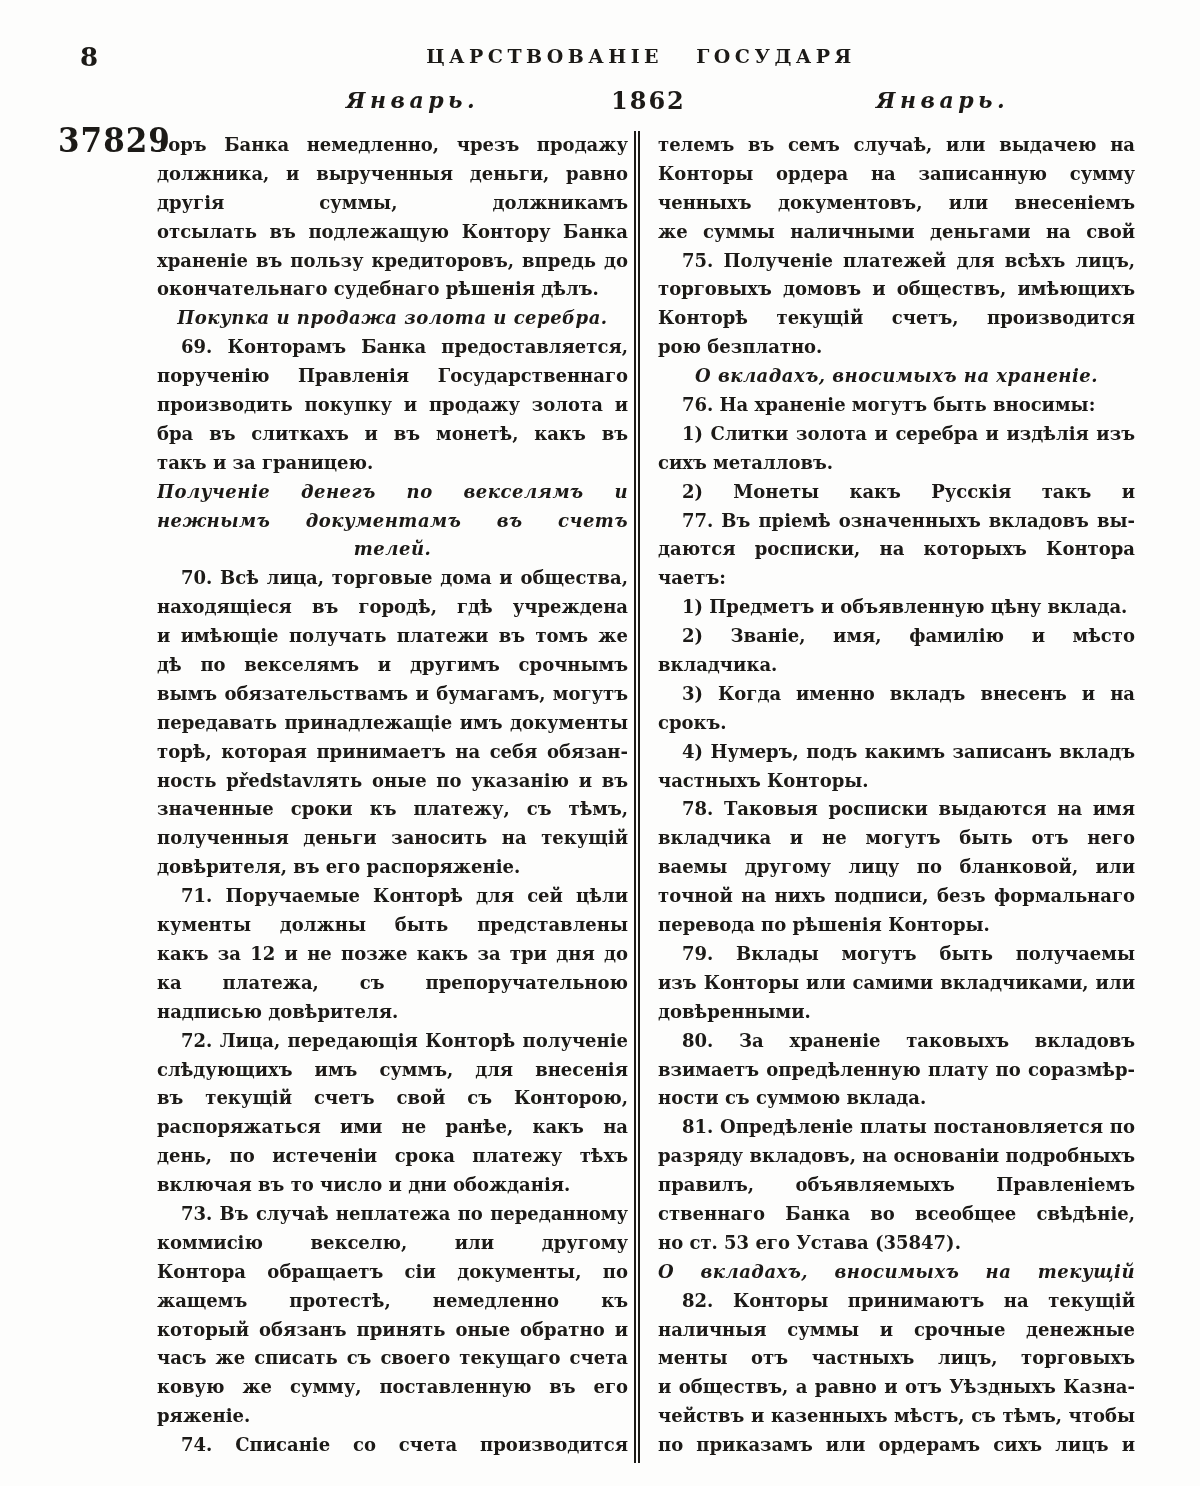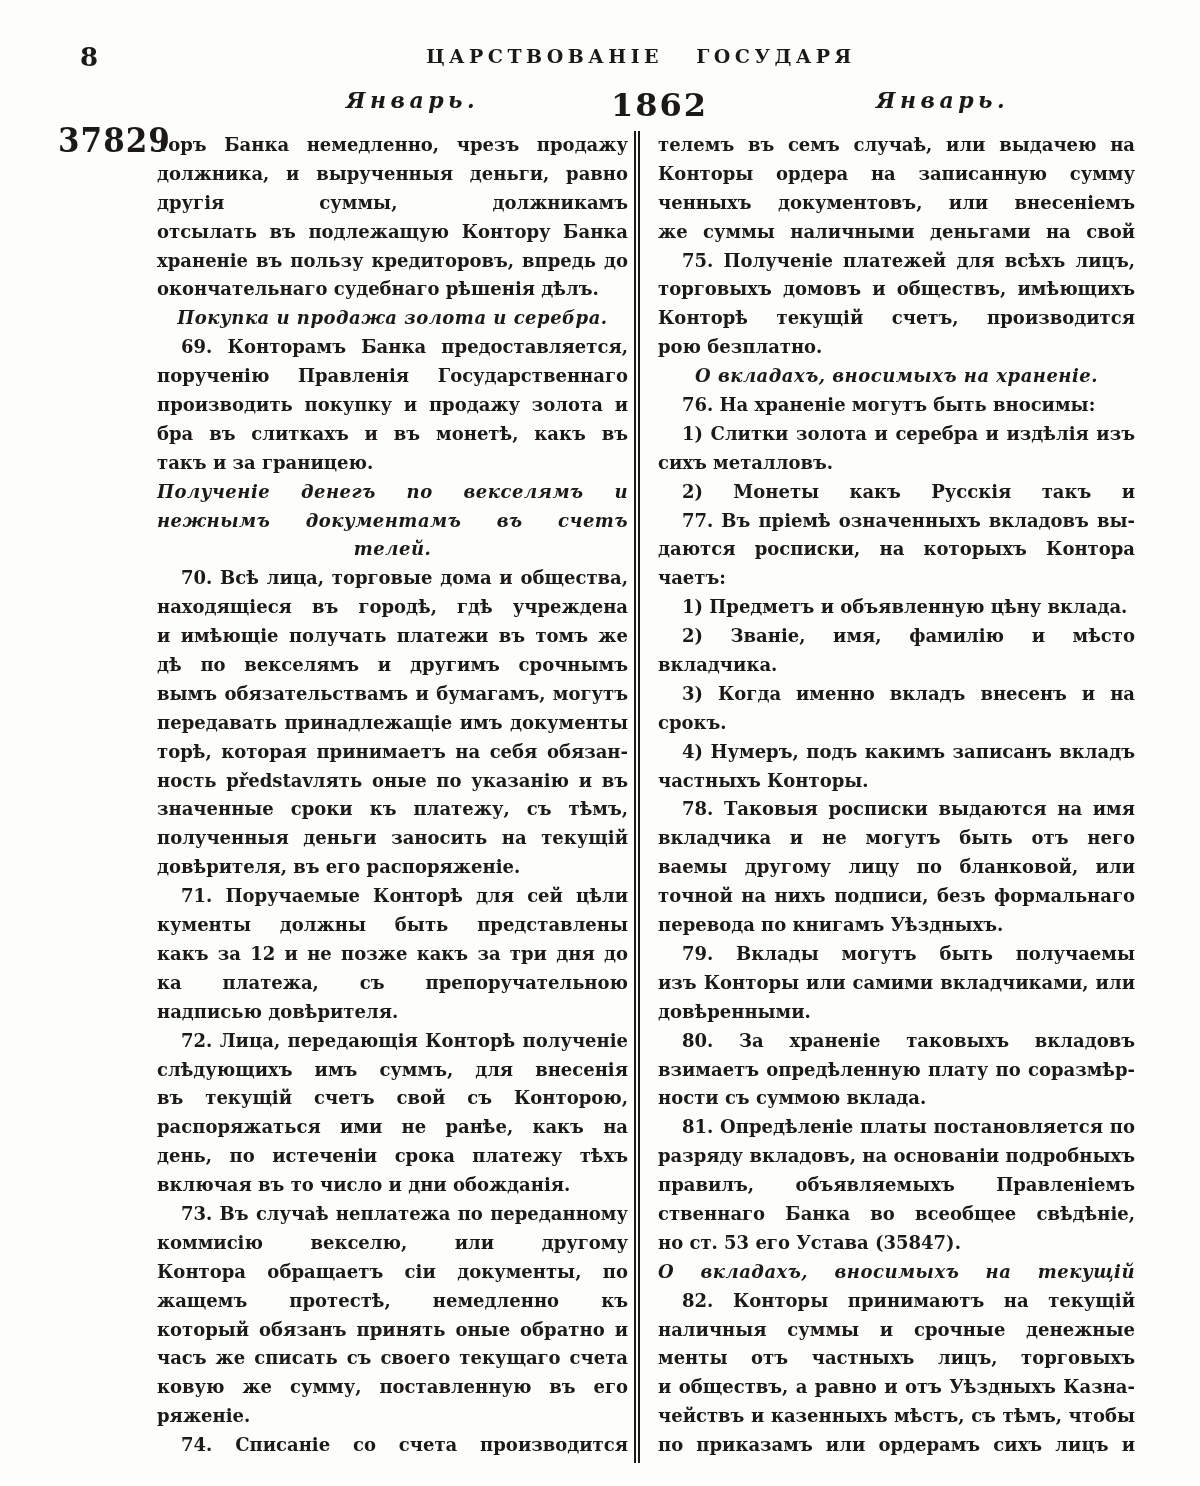--- a/index.html
+++ b/index.html
@@ -20,21 +20,21 @@
     letter-spacing:4.5px; word-spacing:22px;
   }
   .month {
     position:absolute; top:87px; font-style:italic; font-weight:700;
     font-size:22px; letter-spacing:4.5px; white-space:nowrap;
   }
   .month-left  { left:346px; }
   .month-right { left:876px; }
   .year {
     position:absolute; left:611px; top:86px;
-    font-size:32px; font-weight:700; letter-spacing:2px;
+    font-size:24px; font-weight:700; letter-spacing:2px;
   }
   .actnum {
     position:absolute; left:58px; top:121px;
     font-size:31px; font-weight:700; letter-spacing:1px;
     transform:scaleY(1.06); transform-origin:top left;
   }
   .col {
     position:absolute; top:131px;
     font-size:18px; font-weight:700; color:var(--ink);
   }
@@ -183,21 +183,21 @@
       </div>
       <div class="block item">
         <div class="line">4) Нумеръ, подъ какимъ записанъ вкладъ въ</div>
         <div class="line">частныхъ Конторы.</div>
       </div>
       <div class="block para">
         <div class="line">78. Таковыя росписки выдаются на имя</div>
         <div class="line">вкладчика и не могутъ быть отъ него переда-</div>
         <div class="line">ваемы другому лицу по бланковой, или переда-</div>
         <div class="line">точной на нихъ подписи, безъ формальнаго</div>
-        <div class="line">перевода по книгамъ Уѣздныхъ.</div>
+        <div class="line">перевода по рѣшенія Конторы.</div>
       </div>
       <div class="block para">
         <div class="line">79. Вклады могутъ быть получаемы обратно</div>
         <div class="line">изъ Конторы или самими вкладчиками, или ихъ</div>
         <div class="line">довѣренными.</div>
       </div>
       <div class="block para">
         <div class="line">80. За храненіе таковыхъ вкладовъ Контора</div>
         <div class="line">взимаетъ опредѣленную плату по соразмѣр-</div>
         <div class="line">ности съ суммою вклада.</div>

